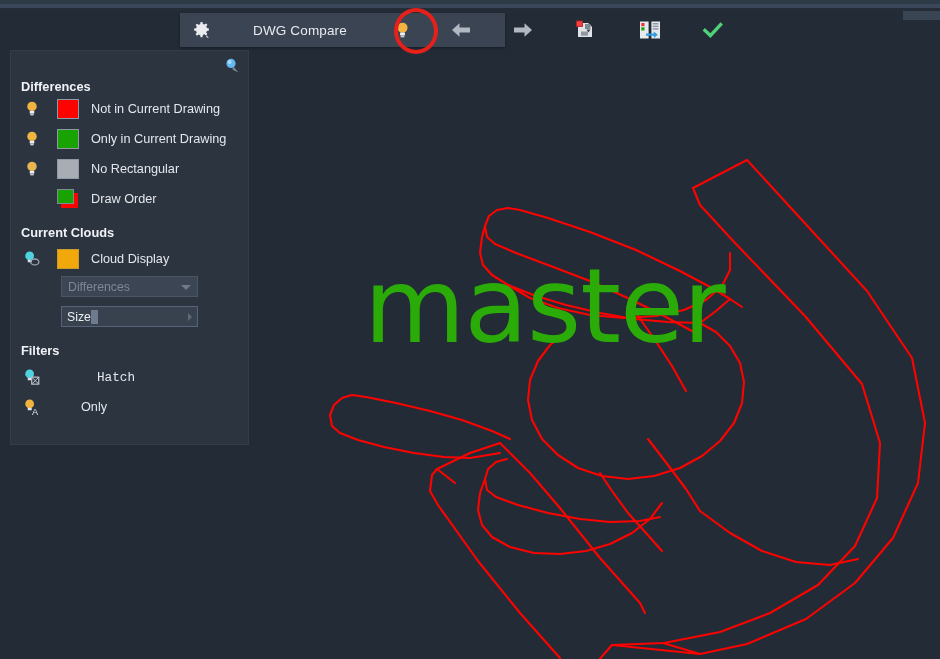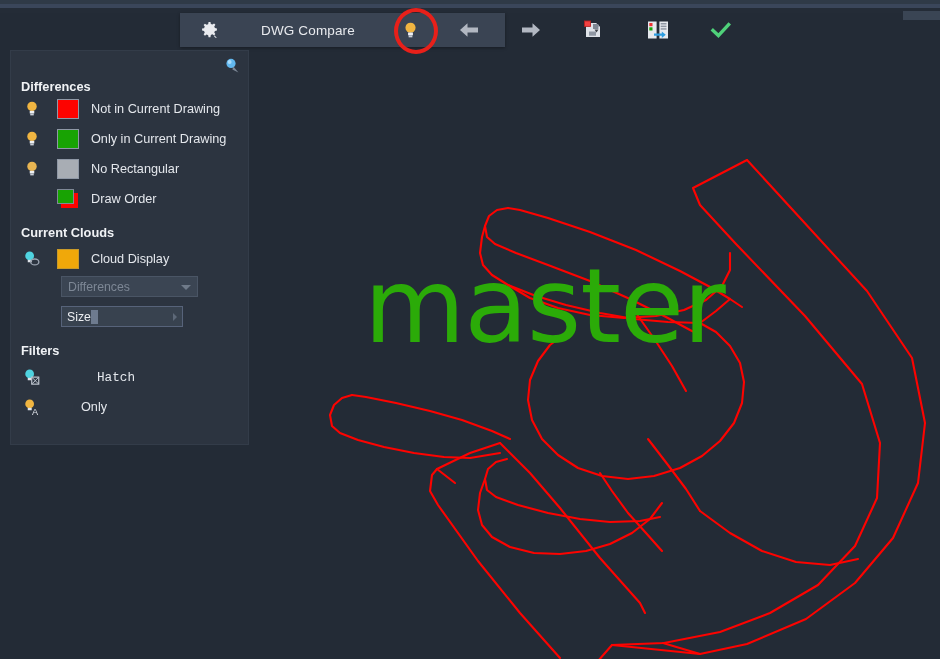--- a/index.html
+++ b/index.html
@@ -36,21 +36,21 @@
   }
 
   
   .compare-toolbar {
     position: absolute;
     left: 180px; top: 13px;
     width: 325px; height: 34px;
     background: #3a4453;
     display: flex;
     align-items: center;
-    padding: 0 20px;
+    padding: 0 12px;
     box-shadow: 0 1px 3px rgba(0,0,0,0.35);
     gap: 40px;
   }
   .tb-item {
     display: flex; align-items: center; justify-content: center;
     height: 26px;
   }
   .tb-gear { width: 24px; margin-right: 2px; }
   .tb-label {
     color: #e8eaee;
@@ -155,21 +155,21 @@
     padding-left: 6px;
   }
   .combo-arrow {
     position: absolute; right: 6px; top: 8px;
     width: 0; height: 0;
     border-left: 5px solid transparent;
     border-right: 5px solid transparent;
     border-top: 5px solid #6f7a89;
   }
   .sizebox {
-    width: 122px; height: 21px;
+    width: 137px; height: 21px;
     background: #38424f;
     border: 1px solid #57637a;
     display: flex; align-items: center;
     position: relative;
     margin-top: 9px;
   }
   .sizebox-text {
     color: #eceef2;
     font-size: 12.3px;
     padding-left: 5px;

